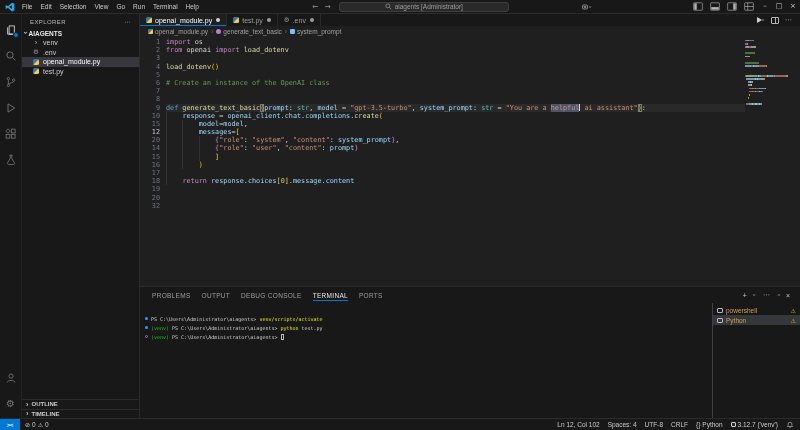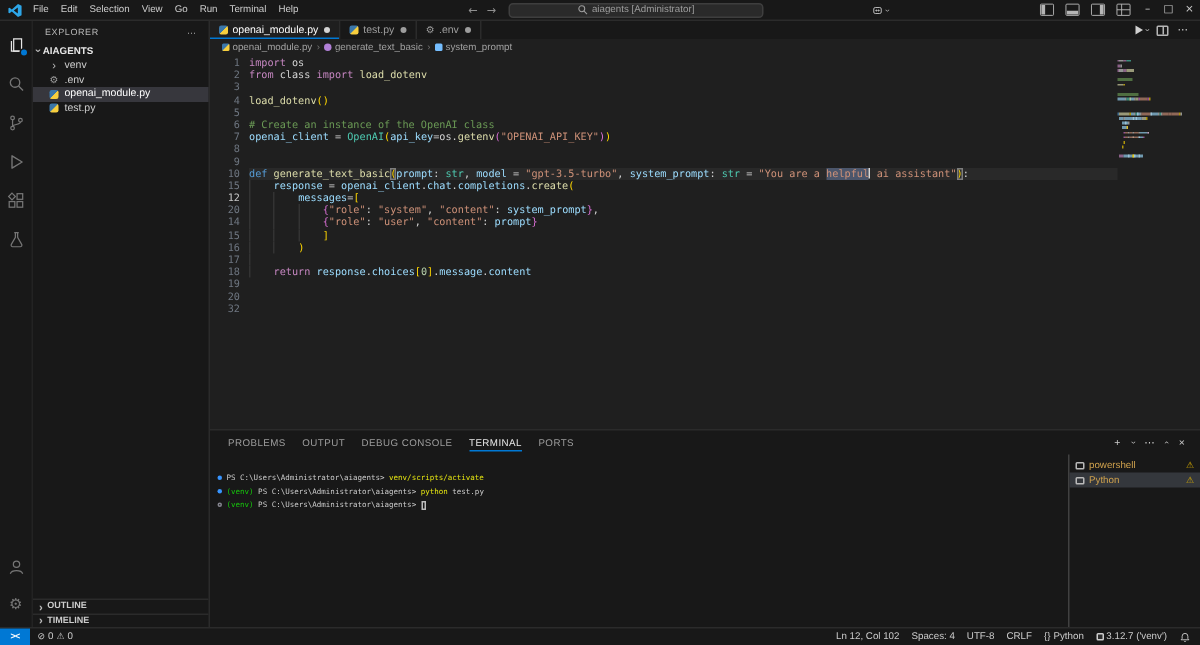--- a/index.html
+++ b/index.html
@@ -332,30 +332,30 @@
           <div class="ln">15</div>
           <div class="ln">16</div>
           <div class="ln">17</div>
           <div class="ln">18</div>
           <div class="ln">19</div>
           <div class="ln">20</div>
           <div class="ln">32</div>
         </div>
       <div class="code" id="code">
           <div class="cl"><span class="t-kw">import</span><span class="t-pl"> os</span></div>
-          <div class="cl"><span class="t-kw">from</span><span class="t-pl"> class </span><span class="t-kw">import</span><span class="t-fn"> load_dotenv</span></div>
+          <div class="cl"><span class="t-kw">from</span><span class="t-pl"> openai </span><span class="t-kw">import</span><span class="t-fn"> load_dotenv</span></div>
           <div class="cl"></div>
           <div class="cl"><span class="t-fn">load_dotenv</span><span class="t-b1">()</span></div>
           <div class="cl"></div>
           <div class="cl"><span class="t-com"># Create an instance of the OpenAI class</span></div>
-          <div class="cl"><span class="t-var">openai_client</span><span class="t-pl"> = </span><span class="t-cls">OpenAI</span><span class="t-b1">(</span><span class="t-var">api_key</span><span class="t-pl">=os.</span><span class="t-fn">getenv</span><span class="t-b2">(</span><span class="t-str">"OPENAI_API_KEY"</span><span class="t-b2">)</span><span class="t-b1">)</span></div>
           <div class="cl"></div>
           <div class="cl"></div>
           <div class="cl cur"><span class="t-def">def</span><span class="t-fn"> generate_text_basic</span><span class="t-bm">(</span><span class="t-var">prompt</span><span class="t-pl">: </span><span class="t-cls">str</span><span class="t-pl">, </span><span class="t-var">model</span><span class="t-pl"> = </span><span class="t-str">"gpt-3.5-turbo"</span><span class="t-pl">, </span><span class="t-var">system_prompt</span><span class="t-pl">: </span><span class="t-cls">str</span><span class="t-pl"> = </span><span class="t-str">"You are a </span><span class="t-hl">helpful</span><span class="t-caret"></span><span class="t-str"> ai assistant"</span><span class="t-bm">)</span><span class="t-pl">:</span></div>
           <div class="cl"><span class="guide" style="left: 0ch;"></span><span class="t-pl">    </span><span class="t-var">response</span><span class="t-pl"> = </span><span class="t-var">openai_client</span><span class="t-pl">.</span><span class="t-var">chat</span><span class="t-pl">.</span><span class="t-var">completions</span><span class="t-pl">.</span><span class="t-fn">create</span><span class="t-b1">(</span></div>
+          <div class="cl"><span class="guide" style="left: 0ch;"></span><span class="guide" style="left: 4ch;"></span><span class="t-pl">        </span><span class="t-var">model</span><span class="t-pl">=</span><span class="t-var">model</span><span class="t-pl">,</span></div>
           <div class="cl"><span class="guide" style="left: 0ch;"></span><span class="guide" style="left: 4ch;"></span><span class="t-pl">        </span><span class="t-var">messages</span><span class="t-pl">=</span><span class="t-b1">[</span></div>
           <div class="cl"><span class="guide" style="left: 0ch;"></span><span class="guide" style="left: 4ch;"></span><span class="guide" style="left: 8ch;"></span><span class="t-pl">            </span><span class="t-b2">{</span><span class="t-str">"role"</span><span class="t-pl">: </span><span class="t-str">"system"</span><span class="t-pl">, </span><span class="t-str">"content"</span><span class="t-pl">: </span><span class="t-var">system_prompt</span><span class="t-b2">}</span><span class="t-pl">,</span></div>
           <div class="cl"><span class="guide" style="left: 0ch;"></span><span class="guide" style="left: 4ch;"></span><span class="guide" style="left: 8ch;"></span><span class="t-pl">            </span><span class="t-b2">{</span><span class="t-str">"role"</span><span class="t-pl">: </span><span class="t-str">"user"</span><span class="t-pl">, </span><span class="t-str">"content"</span><span class="t-pl">: </span><span class="t-var">prompt</span><span class="t-b2">}</span></div>
           <div class="cl"><span class="guide" style="left: 0ch;"></span><span class="guide" style="left: 4ch;"></span><span class="guide" style="left: 8ch;"></span><span class="t-pl">            </span><span class="t-b1">]</span></div>
           <div class="cl"><span class="guide" style="left: 0ch;"></span><span class="guide" style="left: 4ch;"></span><span class="t-pl">        </span><span class="t-b1">)</span></div>
           <div class="cl"><span class="guide" style="left: 0ch;"></span></div>
           <div class="cl"><span class="guide" style="left: 0ch;"></span><span class="t-pl">    </span><span class="t-kw">return</span><span class="t-pl"> </span><span class="t-var">response</span><span class="t-pl">.</span><span class="t-var">choices</span><span class="t-b1">[</span><span class="t-num">0</span><span class="t-b1">]</span><span class="t-pl">.</span><span class="t-var">message</span><span class="t-pl">.</span><span class="t-var">content</span></div>
         </div>
       <div class="minimap" id="minimap">
           <div class="mrow">

